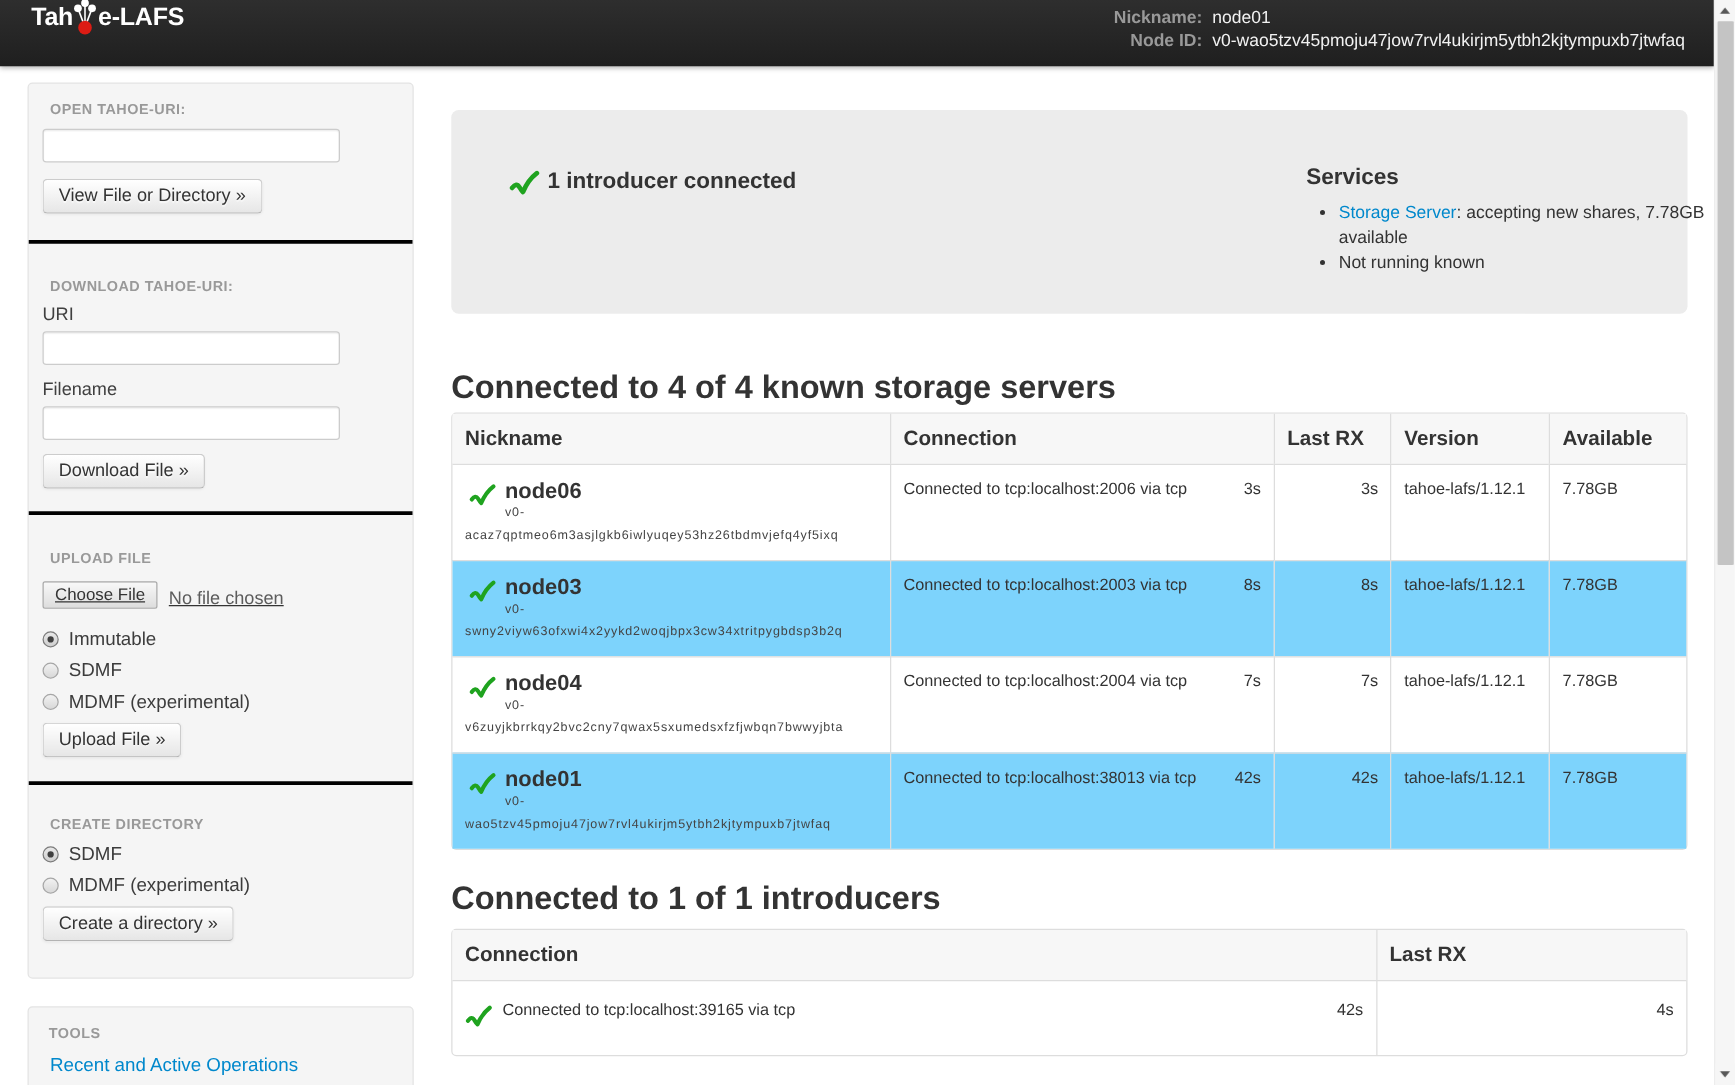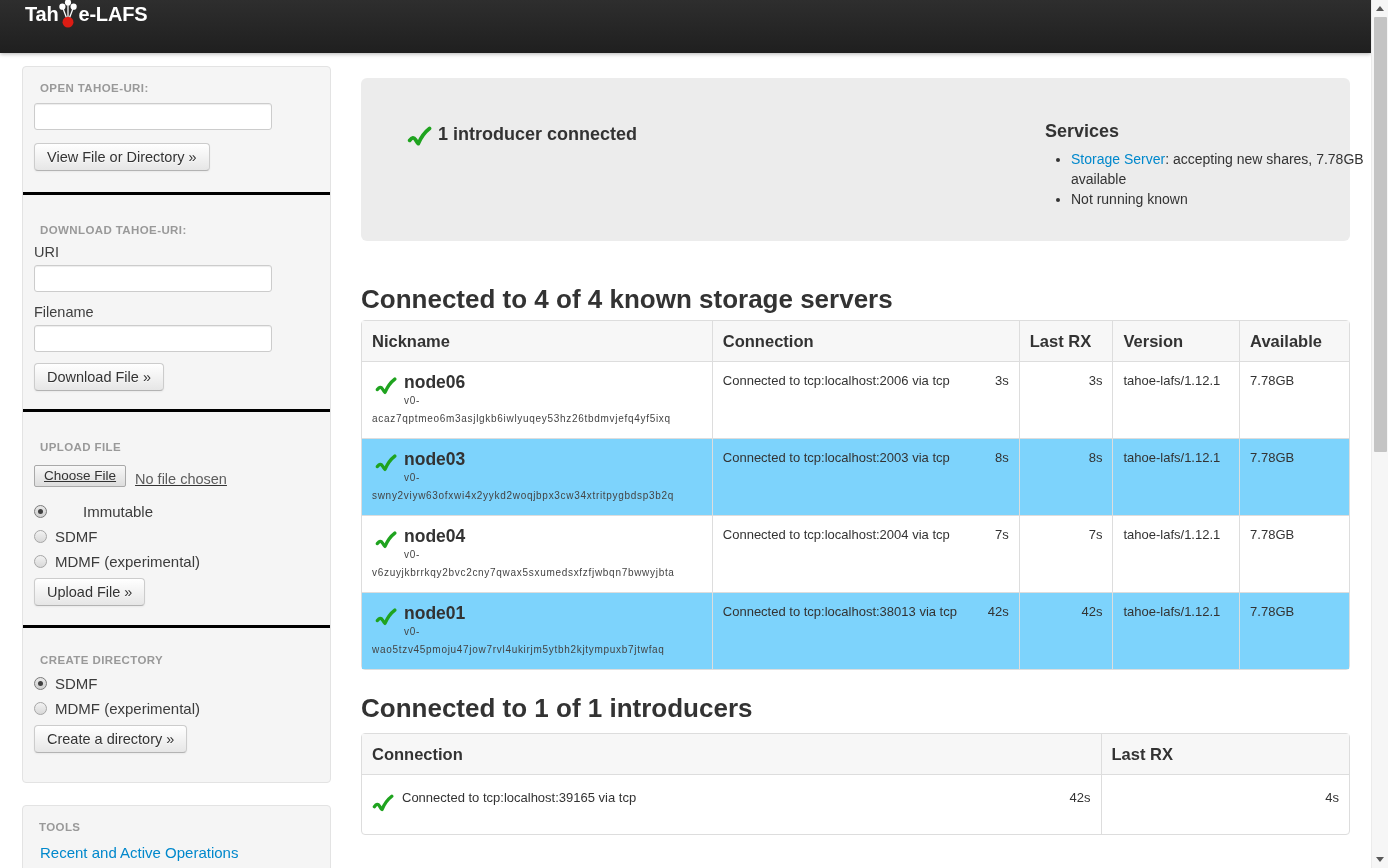--- a/index.html
+++ b/index.html
@@ -41,34 +41,34 @@
   .download-sect .btn { margin-top:11px;padding-left:12px; }
   .btn { display:inline-block; font-family:inherit; font-size:14.5px; color:#333; cursor:pointer;
     background:linear-gradient(#ffffff, #e6e6e6); border:1px solid #ccc; border-bottom-color:#b3b3b3;
     border-radius:4px; padding:5px 12px; text-shadow:0 1px 1px rgba(255,255,255,.75);
     box-shadow:inset 0 1px 0 rgba(255,255,255,.2), 0 1px 2px rgba(0,0,0,.05); line-height:16px; }
   .filerow { margin-top:12px; display:flex; align-items:flex-end;text-decoration:underline; }
   .file-btn { font-size:13.5px; color:#333; background:linear-gradient(#f8f8f8, #dddddd);
     border:1px solid #a9a9a9; border-radius:2px; padding:2px 9px 3px; line-height:15px; }
   .file-none { color:#5c5c5c; font-size:14.5px; margin-left:9px; }
   .radio-line { display:flex; align-items:center; margin-top:8px; height:17px; }
-  .filerow + .radio-line { margin-top:16px;gap:28px; }
+  .filerow + .radio-line { margin-top:16px; }
   .sect-title + .radio-line { margin-top:8px; }
   .rad { width:13px; height:13px; border-radius:50%; border:1px solid #a6a6a6; flex:none;
     background:linear-gradient(#f2f2f2,#d8d8d8); position:relative; }
   .rad.checked { border-color:#7a7a7a; background:linear-gradient(#e8e8e8,#cfcfcf); }
   .rad.checked::after { content:''; position:absolute; left:3px; top:3px; width:5px; height:5px;
     border-radius:50%; background:#3f3f3f; }
   .radio-label { margin-left:8px; font-size:15px; color:#3c3c3c; }
   .tools-well { margin-top:22px; padding:15px 11px 26px 11px; }
   .tools-link { display:block; margin:9px 0 0 6px; color:#0088cc; font-size:15px; text-decoration:none; line-height:20px; }
 
   
   h1.page-title { font-size:51px; line-height:52px; margin:-12px 0 0 0; padding:0; font-weight:bold; color:#333; }
-  .hero { position:relative; margin-top:12px; height:163px; background:#ececec; border-radius:6px;
+  .hero { position:relative; margin-top:22px; height:163px; background:#ececec; border-radius:6px;
     padding:48px 14px 0 46px; }
   .intro-line { display:flex; align-items:flex-start; }
   .intro-line .check-icon { width:25px; height:25px; flex:none; }
   .intro-line .intro-text { font-size:18px; font-weight:bold; margin-left:6px; line-height:25px; margin-top:-4px; }
   .helper-block { margin-left:36px; margin-top:6px; }
   .helper-line { display:flex; align-items:center; }
   .helper-line .no-icon { width:21px; height:21px; flex:none; }
   .helper-line .helper-text { font-size:18px; font-weight:bold; margin-left:5px; }
   .helper-none { font-size:11px; color:#3c3c3c; margin:7px 0 0 26px; }
   .services { position:absolute; left:684px; top:43px; width:330px; }
@@ -142,20 +142,24 @@
           <path d="M11 26 L11 5.5"></path>
           <path d="M11 26 L17.2 9.5"></path>
       </g>
       <circle cx="11" cy="26.5" r="6" fill="#dc1c14"></circle>
       <circle cx="4.8" cy="9.5" r="3.4" fill="#ffffff"></circle>
       <circle cx="11" cy="4.8" r="3.4" fill="#ffffff"></circle>
       <circle cx="17.2" cy="9.5" r="3.4" fill="#ffffff"></circle>
     </svg>
       <span>e-LAFS</span>
     </div>
+  <div class="node-info">
+    <div><span class="lbl">Nickname:</span><span class="val">node01</span></div>
+    <div><span class="lbl">Node ID:</span><span class="val">v0-wao5tzv45pmoju47jow7rvl4ukirjm5ytbh2kjtympuxb7jtwfaq</span></div>
+  </div>
 </div>
 
 <div class="layout">
 
   <aside class="sidebar">
     <div class="well">
 
       <div class="sect">
         <div class="sect-title">OPEN TAHOE-URI:</div>
         <input type="text" value="" style="">

